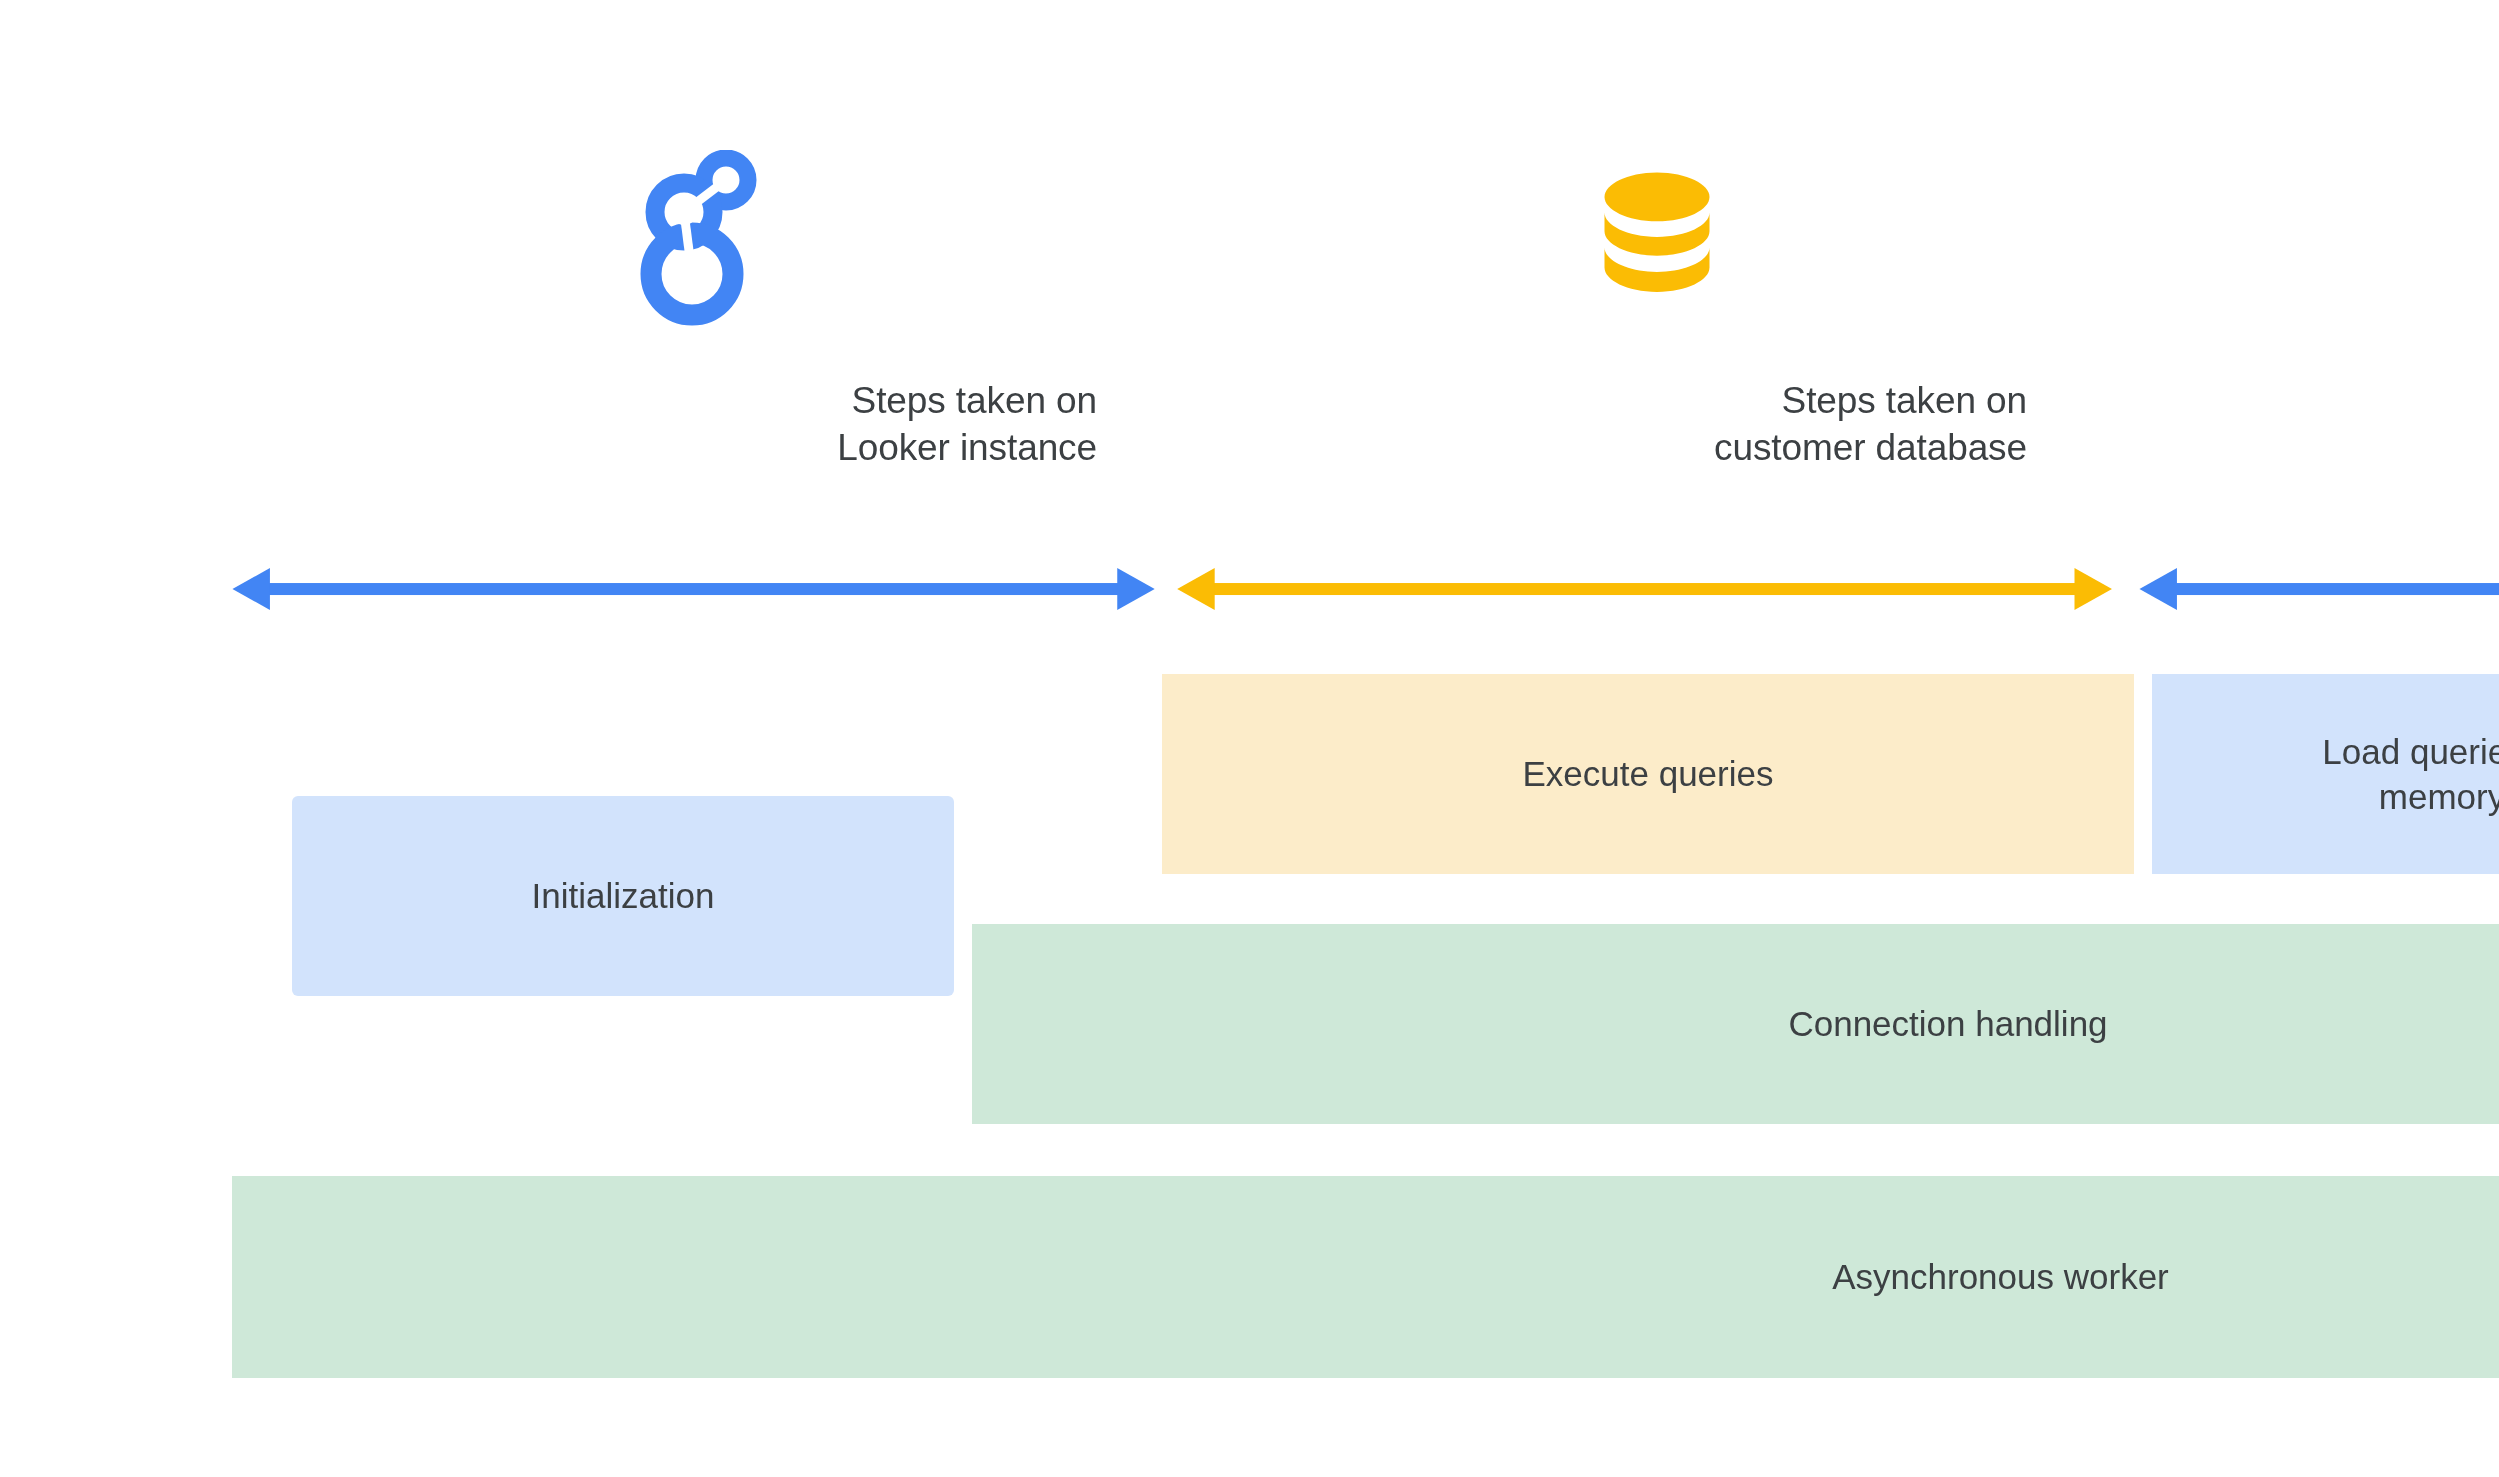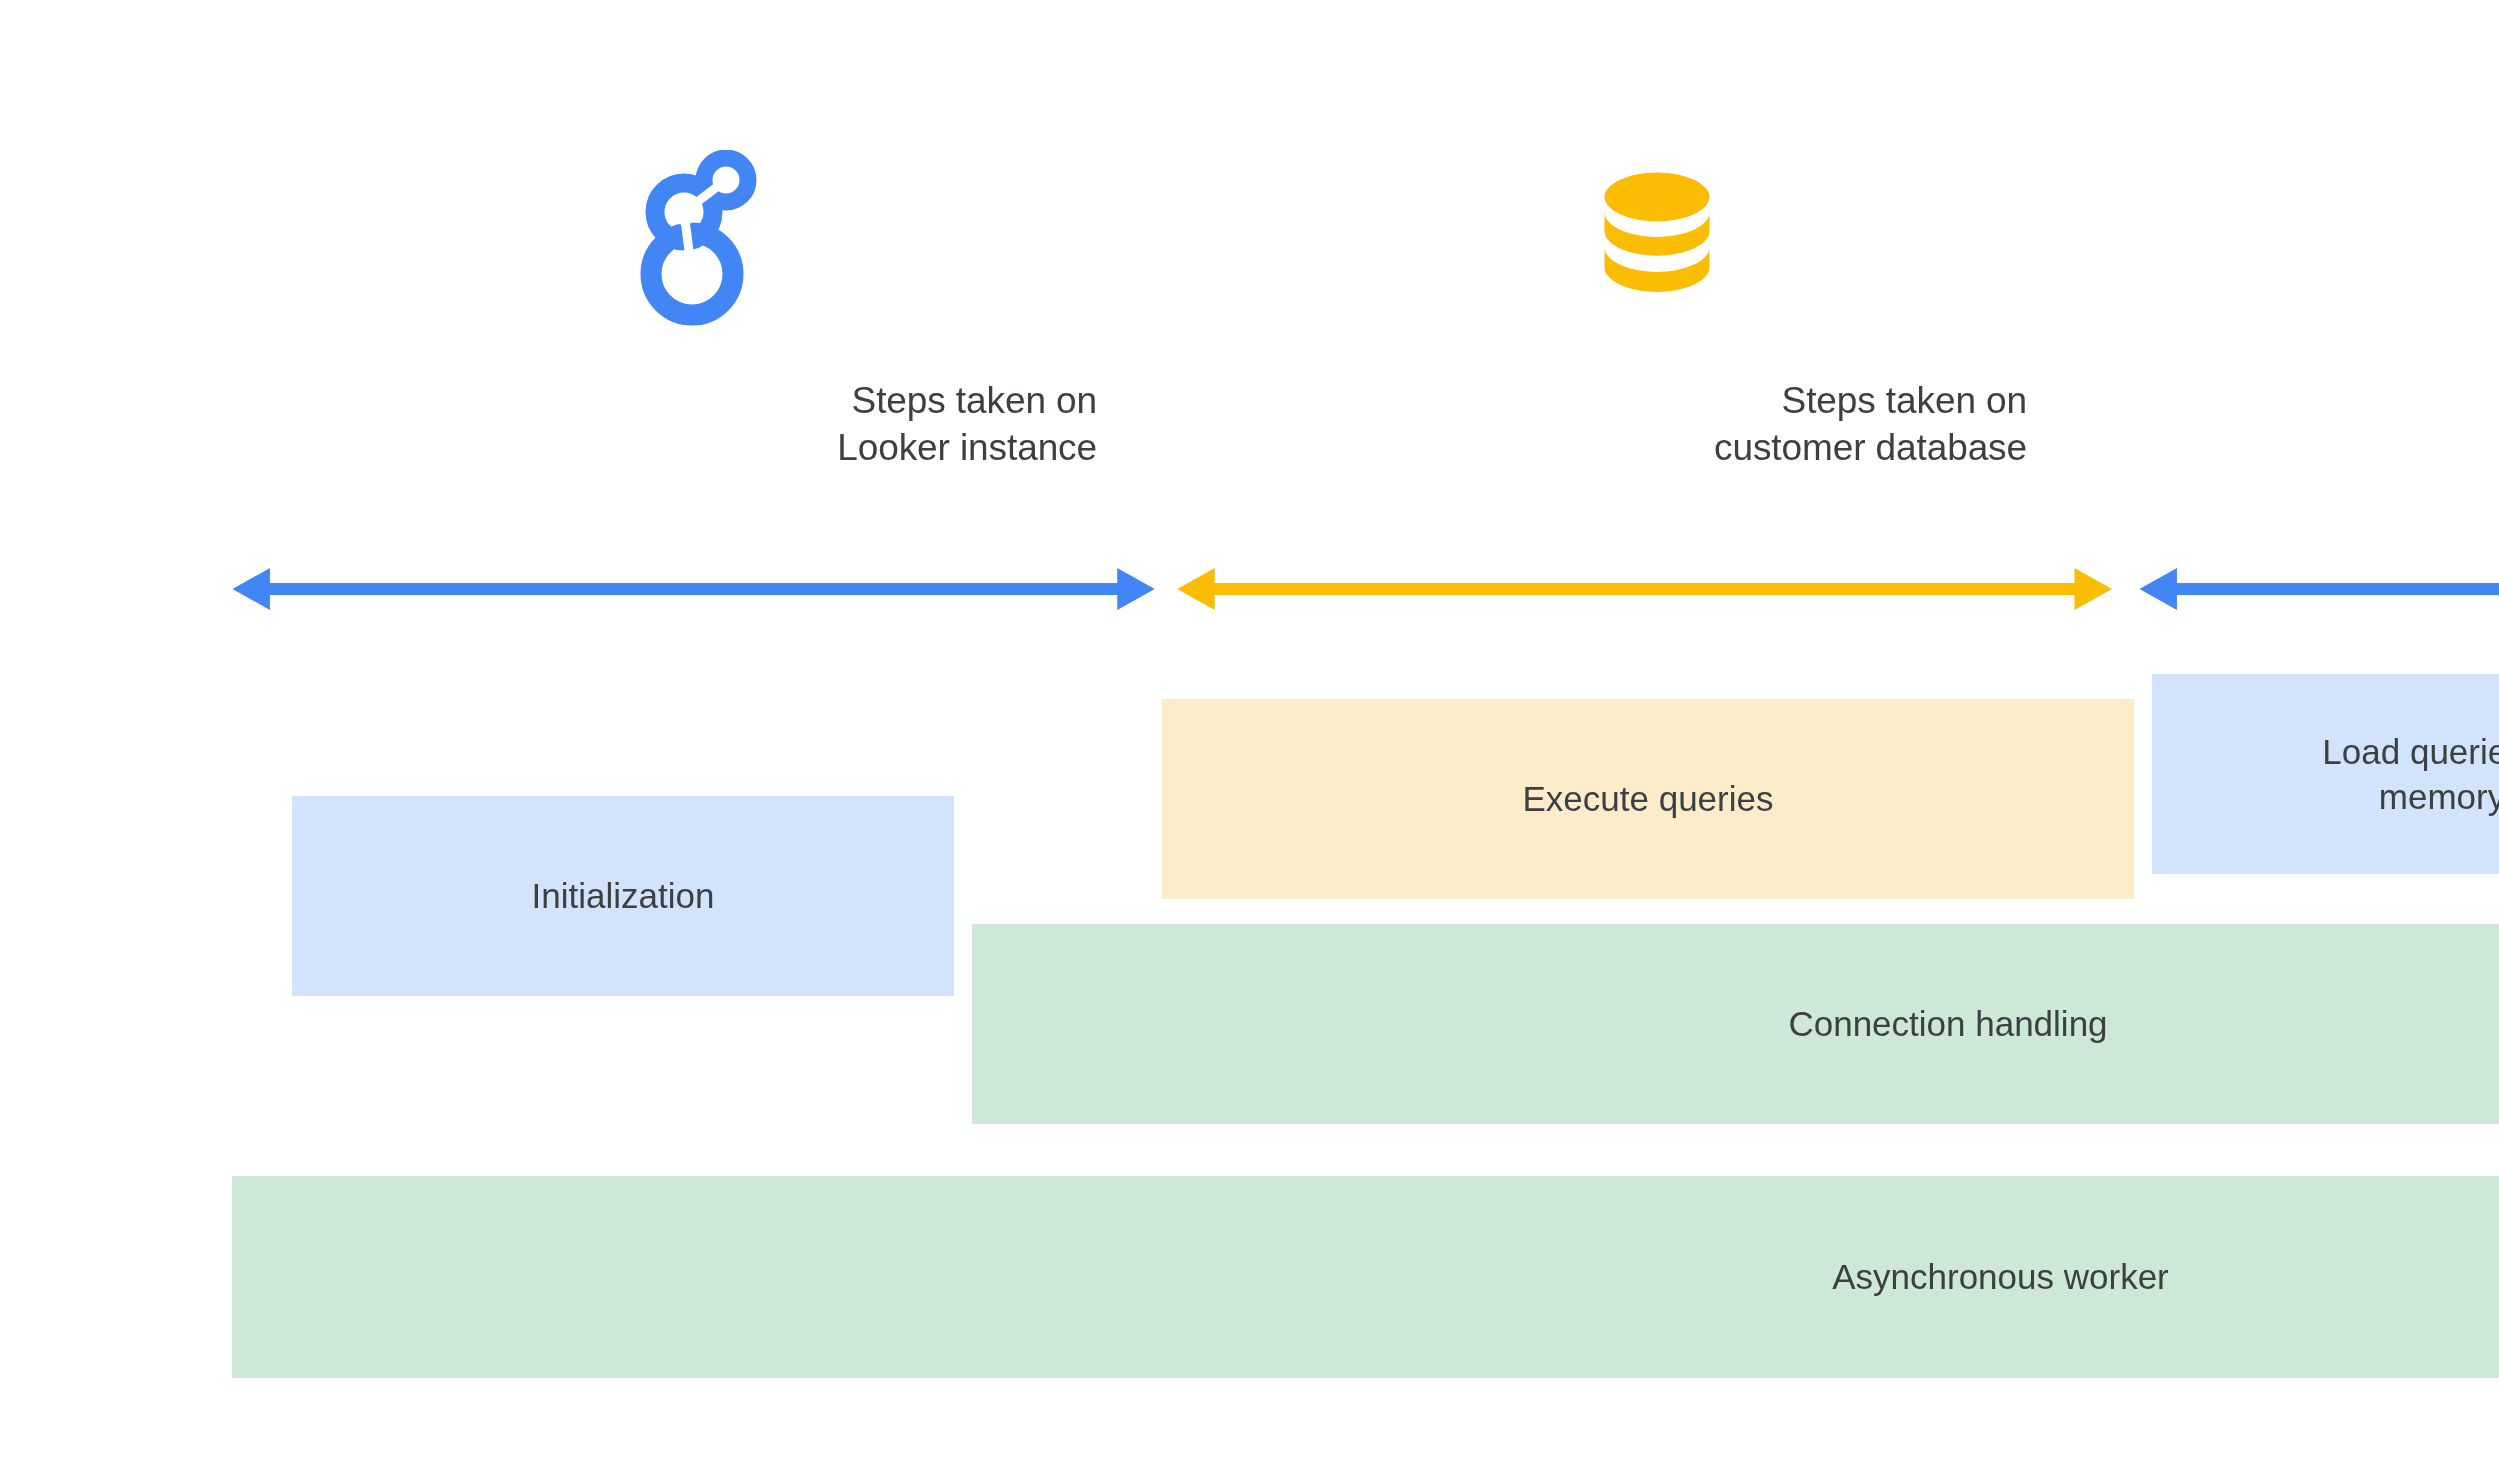--- a/index.html
+++ b/index.html
@@ -97,25 +97,25 @@
       <polygon points="4225,1178 4150,1136 4150,1220" fill="#fbbc04"></polygon>
     </g>
 
     <g>
       <rect x="4345" y="1166" width="3105" height="24" fill="#4285f4"></rect>
       <polygon points="4280,1178 4355,1136 4355,1220" fill="#4285f4"></polygon>
       <polygon points="7510,1178 7435,1136 7435,1220" fill="#4285f4"></polygon>
     </g>
   </svg>
 
-  <div class="box yellow" style="left:1162px;top:674px;width:972px;height:200px;margin-top:25px;">Execute queries</div>
+  <div class="box yellow" style="left:1162px;top:674px;width:972px;height:200px;">Execute queries</div>
 
   <div class="box blue" style="left:2152px;top:674px;width:580px;height:200px;">Load queries in
 memory</div>
 
-  <div class="box blue" style="left:292px;top:796px;width:662px;height:200px;">Initialization</div>
+  <div class="box blue" style="left:292px;top:796px;width:662px;height:200px;border-radius:6px;">Initialization</div>
 
   <div class="box green" style="left:972px;top:924px;width:1952px;height:200px;">Connection handling</div>
 
   <div class="box green" style="left:232px;top:1176px;width:3537px;height:202px;">Asynchronous worker</div>
 
 </div>
 
 
 </body></html>

